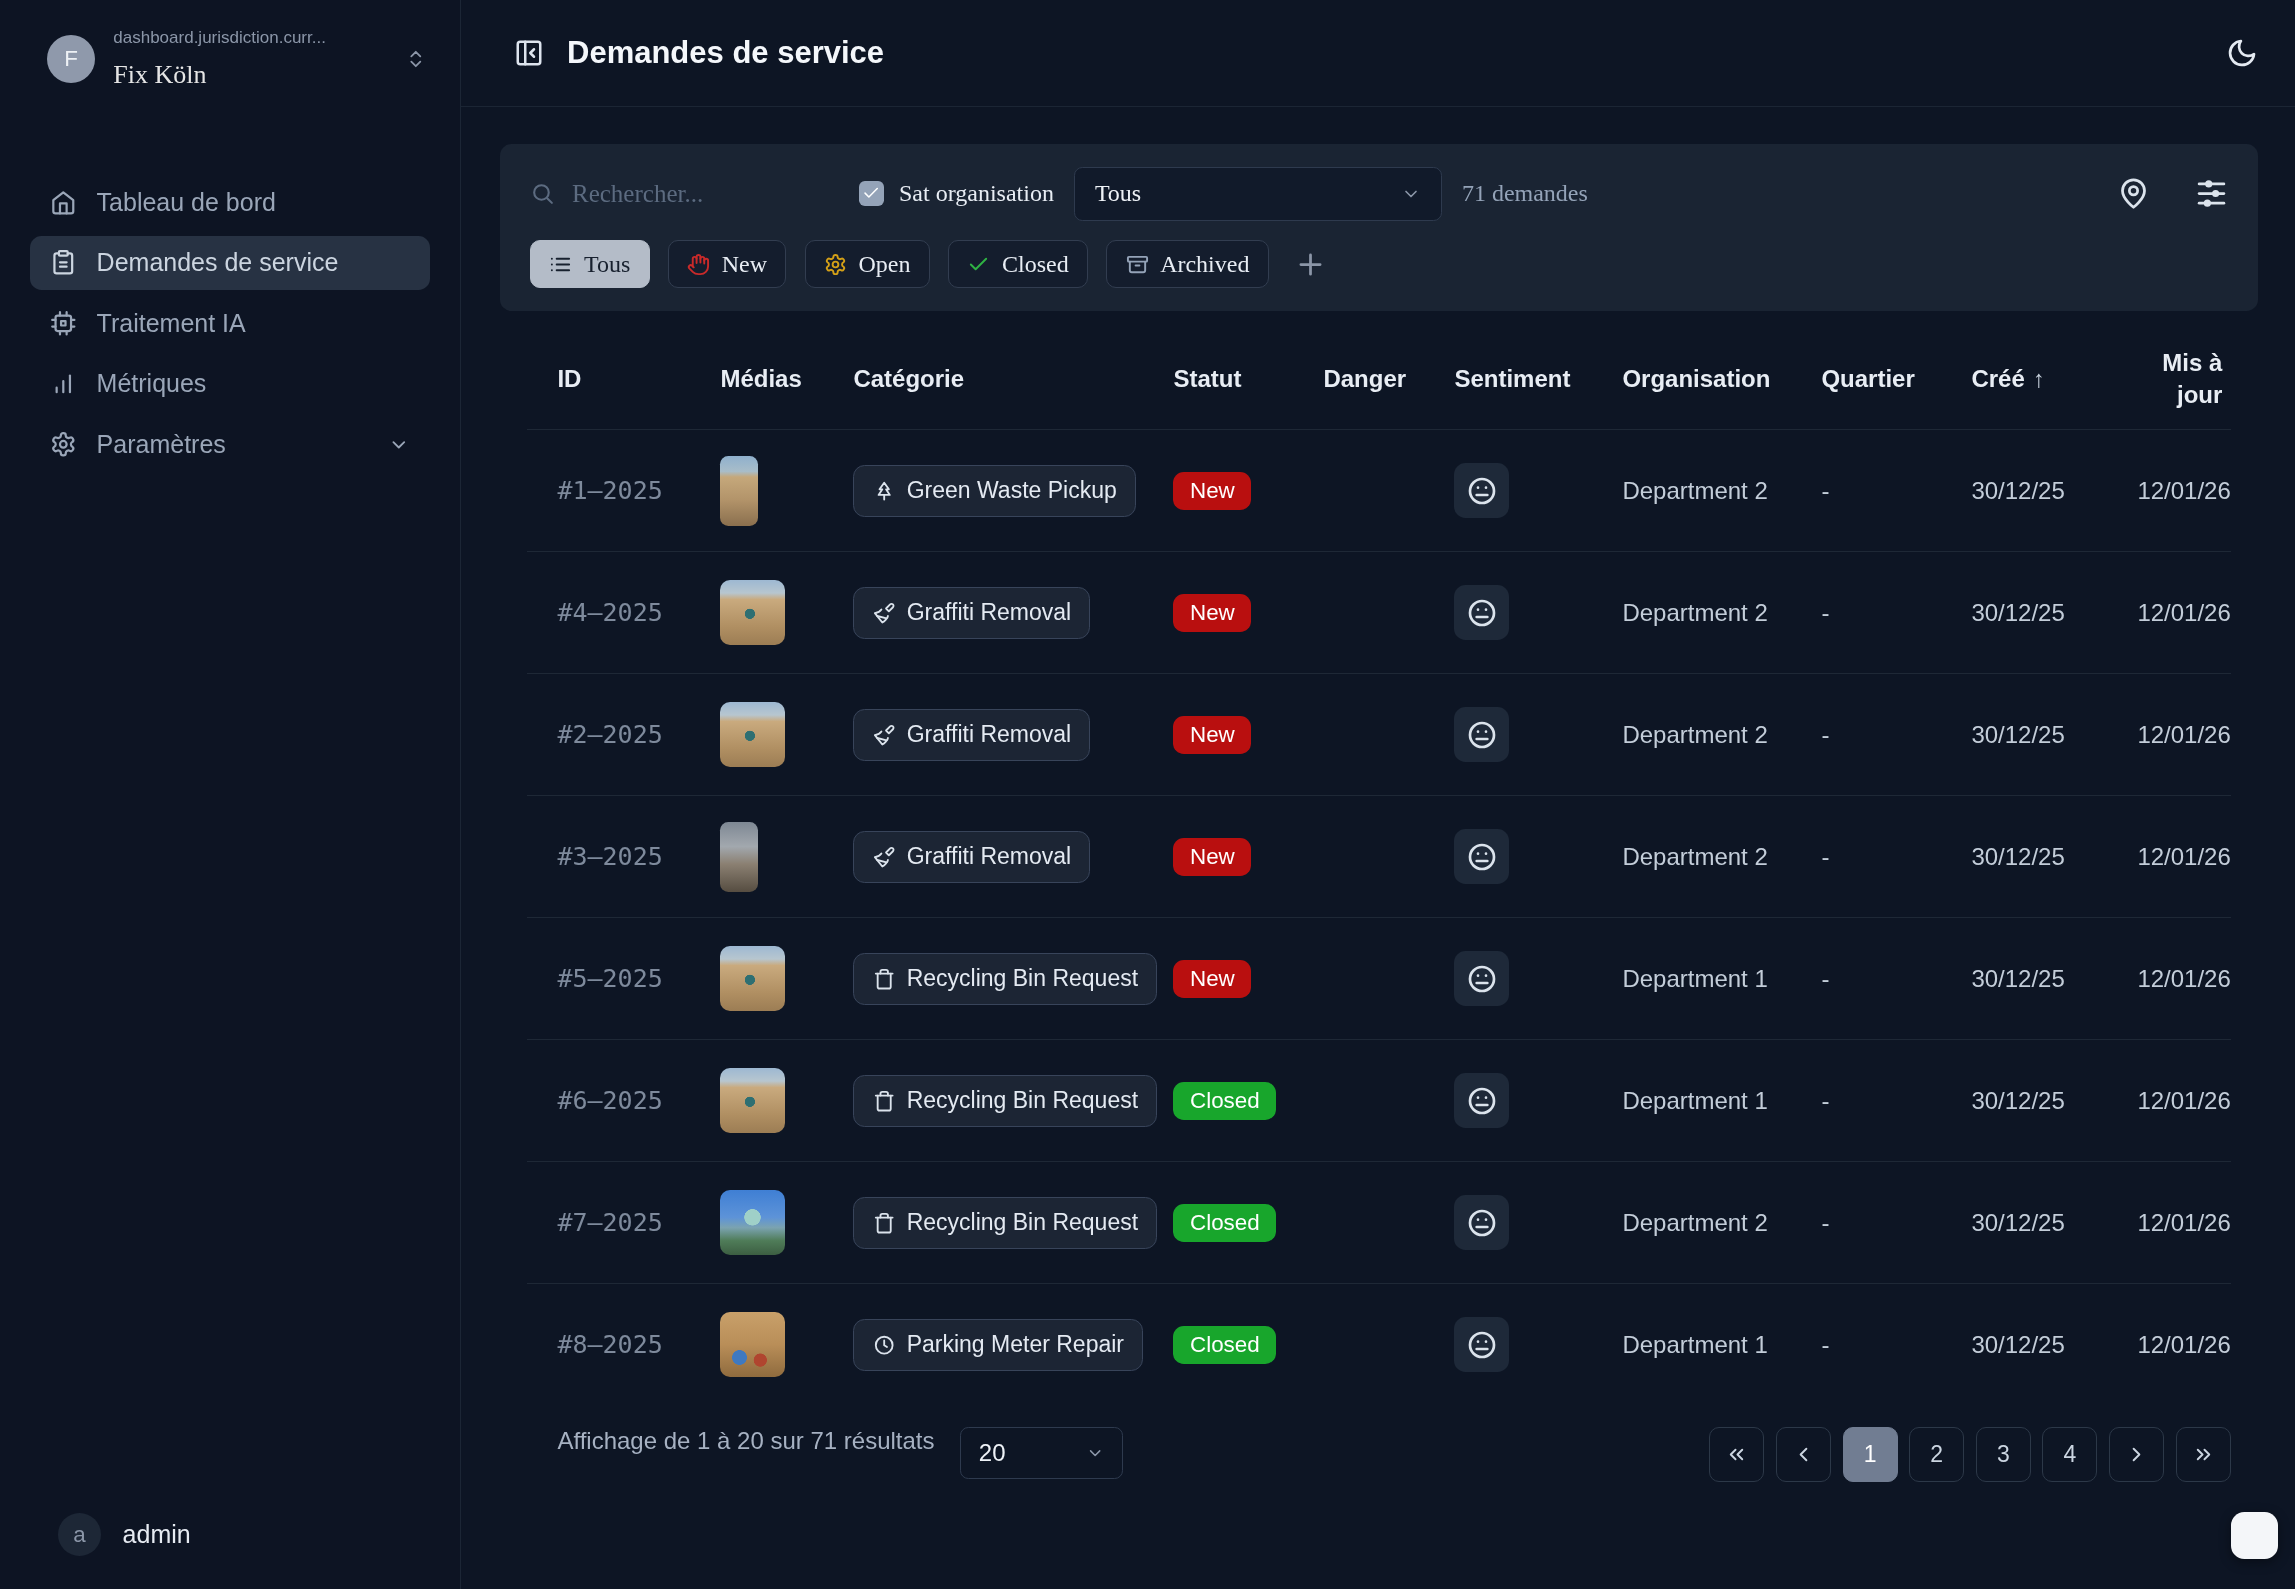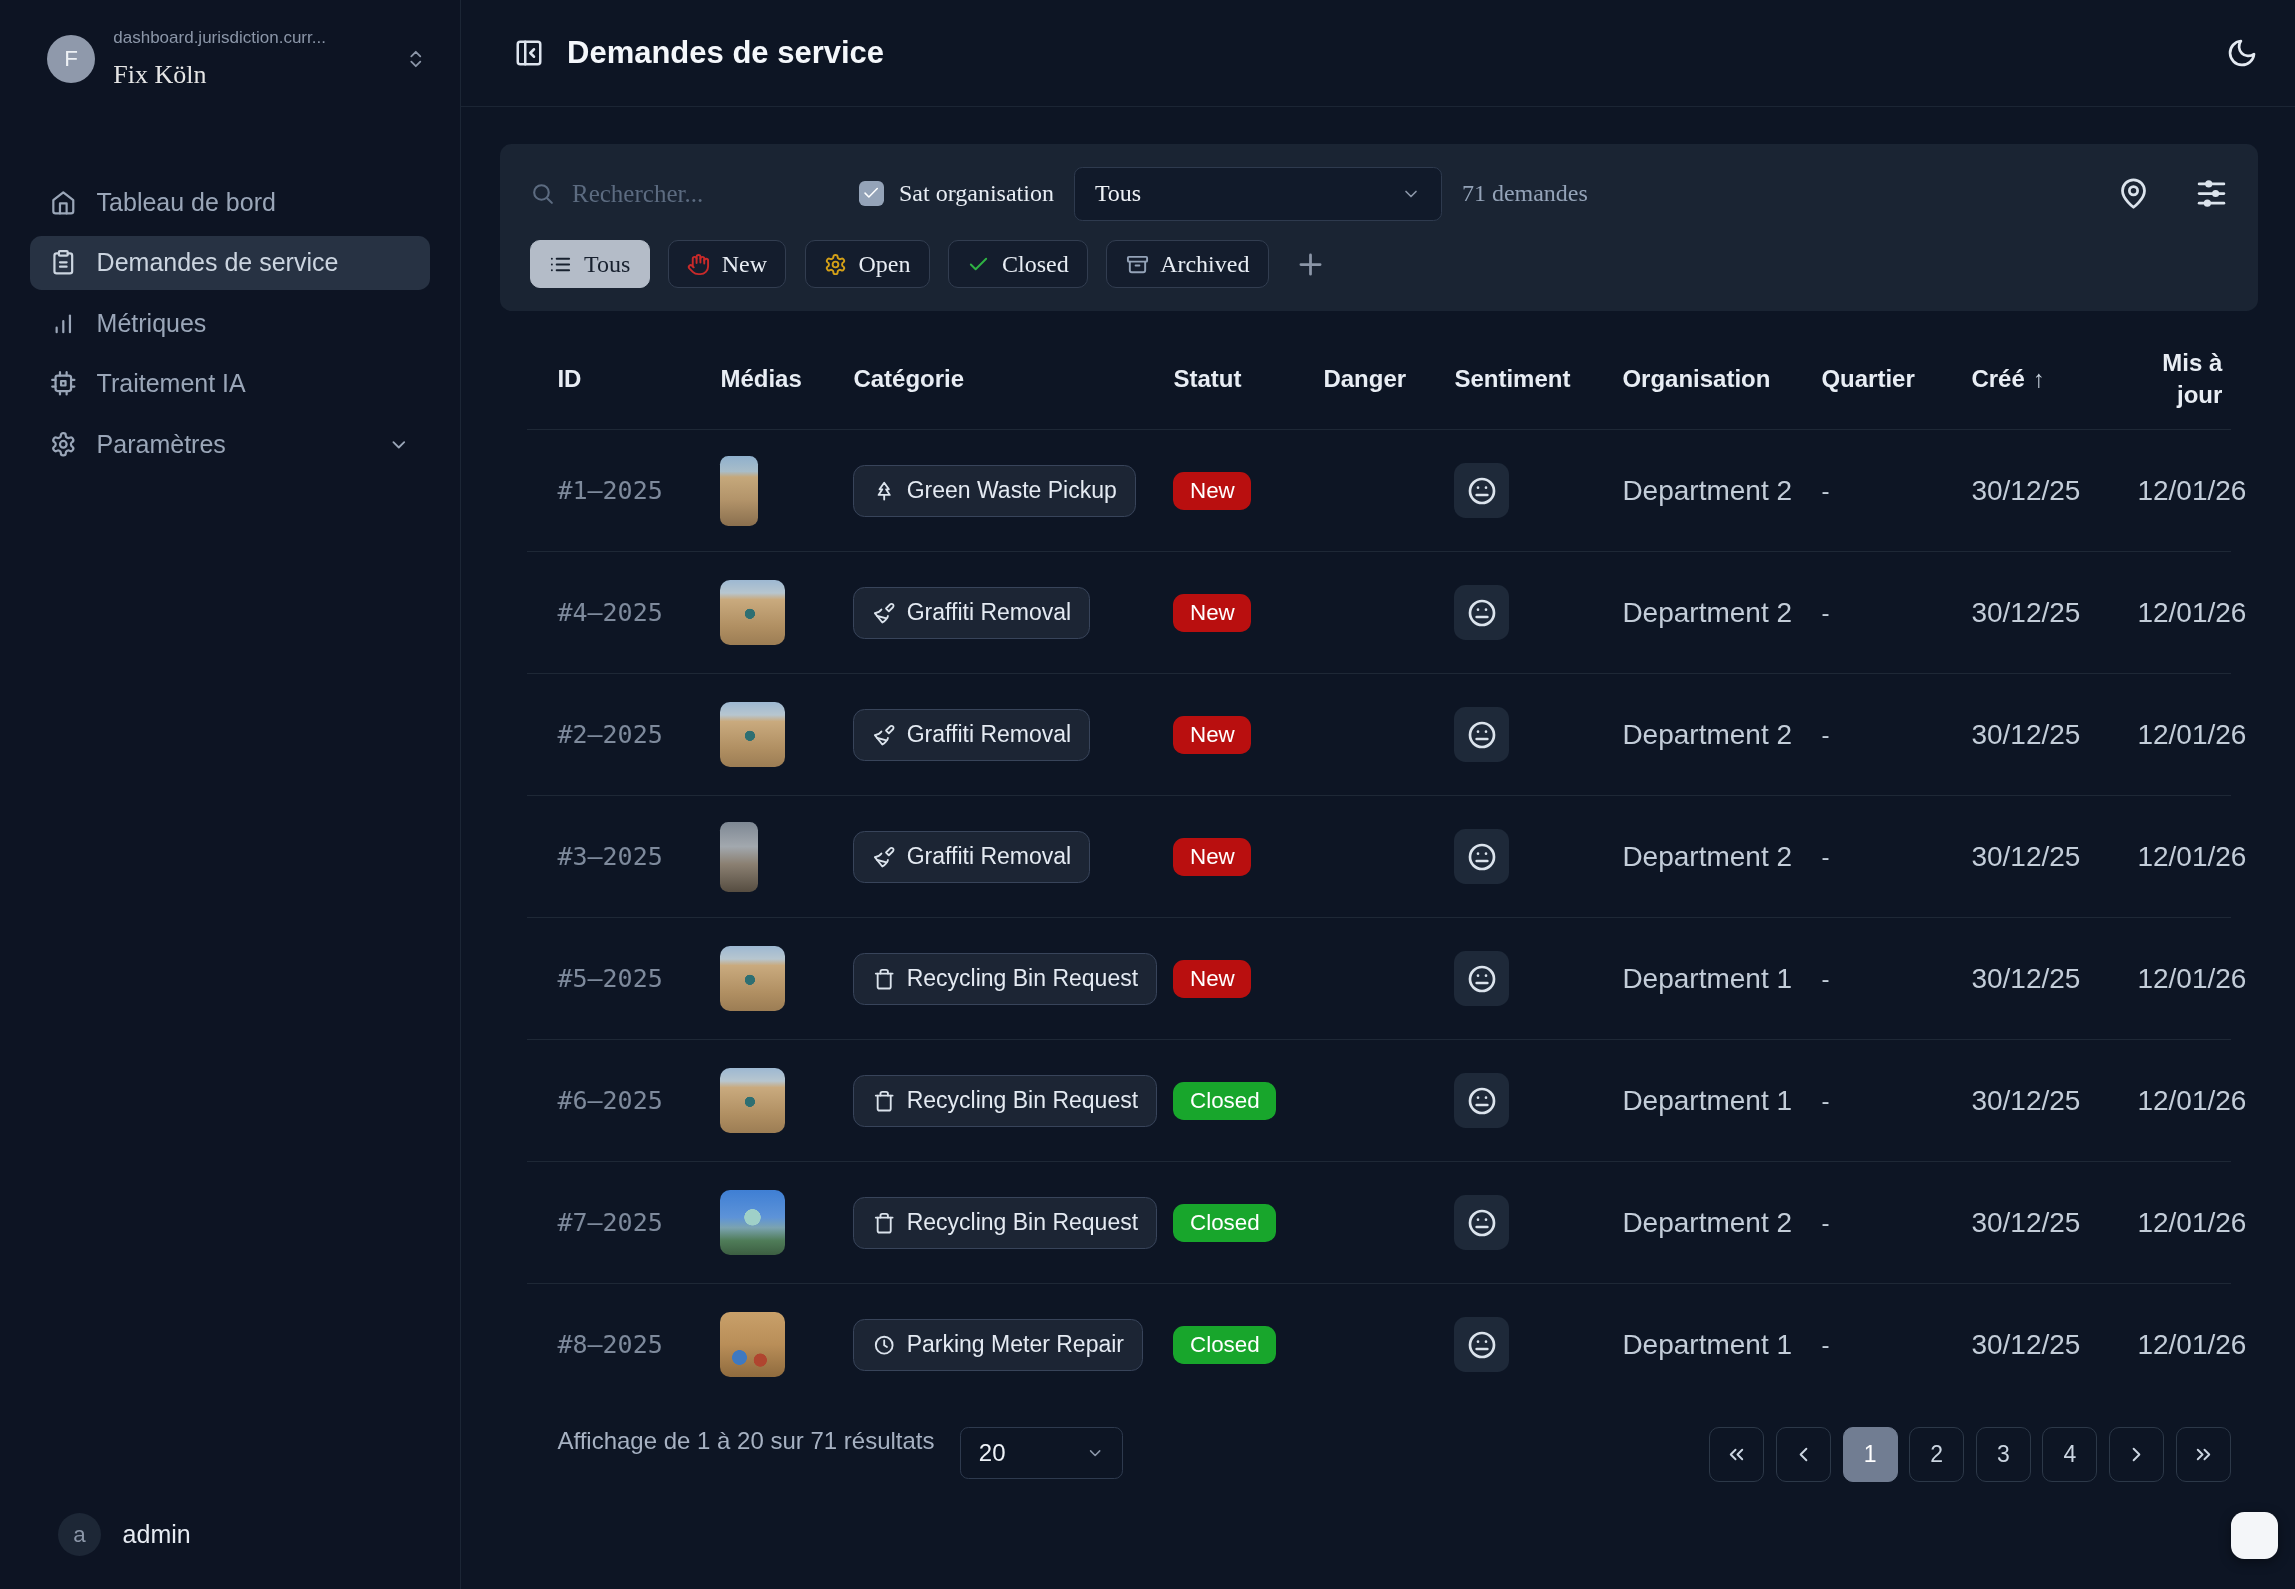--- a/index.html
+++ b/index.html
@@ -82,21 +82,21 @@
   .thumb.train{background:linear-gradient(180deg,#7e8894 0%,#a2a8ae 35%,#8b8072 60%,#564d41 100%);}
   .thumb.diver{background:radial-gradient(circle at 50% 42%, #9fd0c8 0 16%, rgba(0,0,0,0) 17%),linear-gradient(180deg,#3f7fd4 0%,#5d93d8 42%,#7ba3b0 58%,#4f7c58 78%,#3c5e42 100%);}
   .thumb.barrels{background:radial-gradient(circle at 30% 70%, #3f79c0 0 11%, rgba(0,0,0,0) 12%),radial-gradient(circle at 62% 74%, #b0452f 0 10%, rgba(0,0,0,0) 11%),linear-gradient(180deg,#c8a06a 0%,#b98e58 50%,#8f6b3e 100%);}
   .cat-chip{display:inline-flex;align-items:center;gap:11.6px;height:50px;padding:0 18.3px;border-radius:11.6px;border:0.8px solid #38445a;background:#1c2534;color:#e4eaf2;font-size:23px;max-width:100%;}
   .cat-chip .icon{width:22.4px;height:22.4px;color:#dbe3ec;}
   .badge{display:inline-flex;align-items:center;height:38px;padding:0 16.6px;border-radius:10.8px;font-size:22.4px;font-weight:500;color:#fff;}
   .badge.new{background:#b90f0f;}
   .badge.closed{background:#18a62c;}
   .sent-btn{width:55px;height:55px;border-radius:11.6px;background:#1e2939;color:#dbe3ec;display:flex;align-items:center;justify-content:center;cursor:pointer;}
   .sent-btn .icon{width:32px;height:32px;}
-  .cell-org,.cell-date{color:#c3cdd9;font-size:28px;}
+  .cell-org,.cell-date{color:#c3cdd9;font-size:24px;}
   .cell-q{color:#c3cdd9;font-size:24px;}
   .cell-update{text-align:right;padding-right:6.6px;}
 
   
   .pager-row{display:flex;align-items:flex-start;margin:21.6px 27.4px 0 27.4px;padding-left:30px;}
   .pager-summary{color:#a6b1c2;font-size:24px;}
   .size-select{width:125px;height:50px;border:0.8px solid #2e3a4e;background:transparent;border-radius:8.3px;display:flex;align-items:center;padding:0 18.3px;margin-left:25px;color:#eef2f7;font-size:24px;cursor:pointer;}
   .size-select .val{flex:1;}
   .size-select .icon{width:18.3px;height:18.3px;color:#8b96a8;}
   .pager-spacer{flex:1;}
@@ -143,37 +143,37 @@
             <path d="M9 12h6"></path>
             <path d="M9 16h6"></path>
           </svg>
         </span>
     <span class="nav-label">Demandes de service</span>
 
   </div>
       <div class="nav-item">
     <span class="icon nav-icon">
           <svg viewBox="0 0 24 24" fill="none" stroke="currentColor" stroke-width="2" stroke-linecap="round" stroke-linejoin="round">
+            <rect x="5" y="5" width="14" height="14" rx="2"></rect>
+            <rect x="10" y="10" width="4" height="4"></rect>
+            <path d="M9 2v3M15 2v3M9 19v3M15 19v3M2 9h3M2 15h3M19 9h3M19 15h3"></path>
+          </svg>
+        </span>
+    <span class="nav-label">Traitement IA</span>
+
+  </div>
+      <div class="nav-item">
+    <span class="icon nav-icon">
+          <svg viewBox="0 0 24 24" fill="none" stroke="currentColor" stroke-width="2" stroke-linecap="round" stroke-linejoin="round">
             <line x1="6" y1="20" x2="6" y2="16"></line>
             <line x1="12" y1="20" x2="12" y2="10"></line>
             <line x1="18" y1="20" x2="18" y2="5"></line>
           </svg>
         </span>
     <span class="nav-label">Métriques</span>
-
-  </div>
-      <div class="nav-item">
-    <span class="icon nav-icon">
-          <svg viewBox="0 0 24 24" fill="none" stroke="currentColor" stroke-width="2" stroke-linecap="round" stroke-linejoin="round">
-            <rect x="5" y="5" width="14" height="14" rx="2"></rect>
-            <rect x="10" y="10" width="4" height="4"></rect>
-            <path d="M9 2v3M15 2v3M9 19v3M15 19v3M2 9h3M2 15h3M19 9h3M19 15h3"></path>
-          </svg>
-        </span>
-    <span class="nav-label">Traitement IA</span>
 
   </div>
       <div class="nav-item expandable">
     <span class="icon nav-icon">
           <svg viewBox="0 0 24 24" fill="none" stroke="currentColor" stroke-width="2" stroke-linecap="round" stroke-linejoin="round">
             <circle cx="12" cy="12" r="3"></circle>
             <path d="M12.22 2h-.44a2 2 0 0 0-2 2v.18a2 2 0 0 1-1 1.73l-.43.25a2 2 0 0 1-2 0l-.15-.08a2 2 0 0 0-2.73.73l-.22.38a2 2 0 0 0 .73 2.73l.15.1a2 2 0 0 1 1 1.72v.51a2 2 0 0 1-1 1.74l-.15.09a2 2 0 0 0-.73 2.73l.22.38a2 2 0 0 0 2.73.73l.15-.08a2 2 0 0 1 2 0l.43.25a2 2 0 0 1 1 1.73V20a2 2 0 0 0 2 2h.44a2 2 0 0 0 2-2v-.18a2 2 0 0 1 1-1.73l.43-.25a2 2 0 0 1 2 0l.15.08a2 2 0 0 0 2.73-.73l.22-.39a2 2 0 0 0-.73-2.73l-.15-.08a2 2 0 0 1-1-1.74v-.5a2 2 0 0 1 1-1.74l.15-.09a2 2 0 0 0 .73-2.73l-.22-.38a2 2 0 0 0-2.73-.73l-.15.08a2 2 0 0 1-2 0l-.43-.25a2 2 0 0 1-1-1.73V4a2 2 0 0 0-2-2z"></path>
           </svg>
         </span>
     <span class="nav-label">Paramètres</span>

